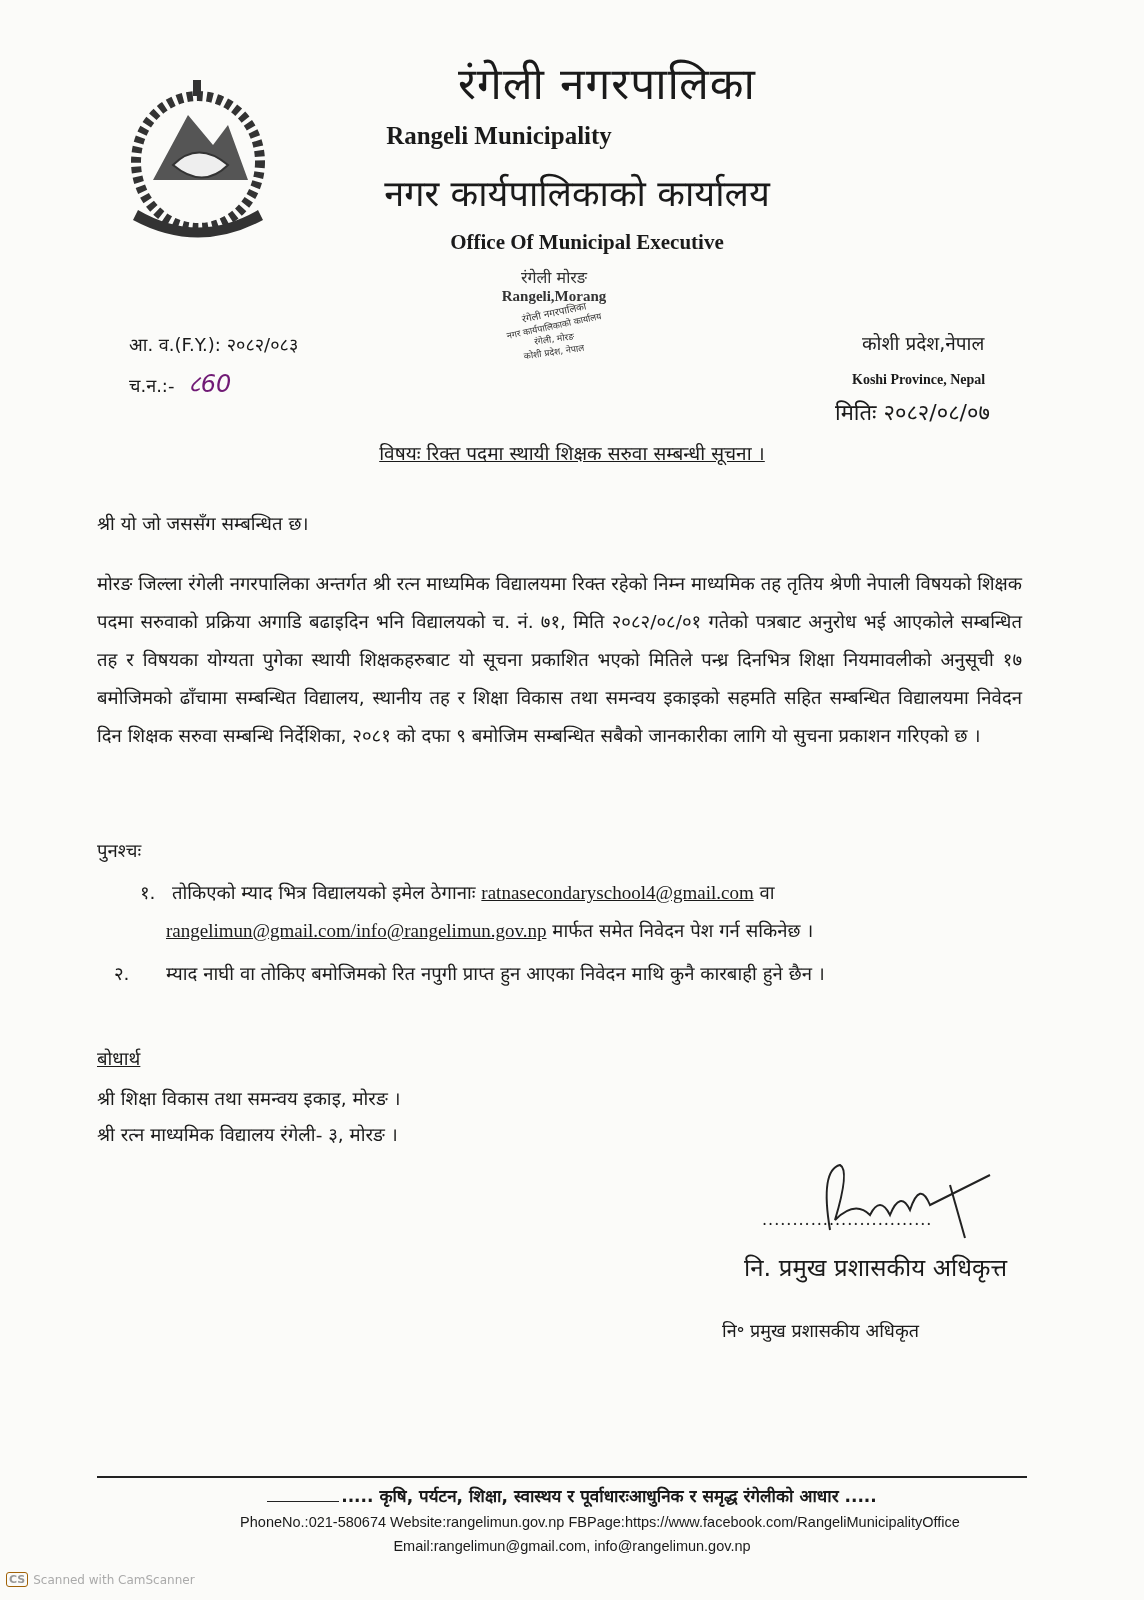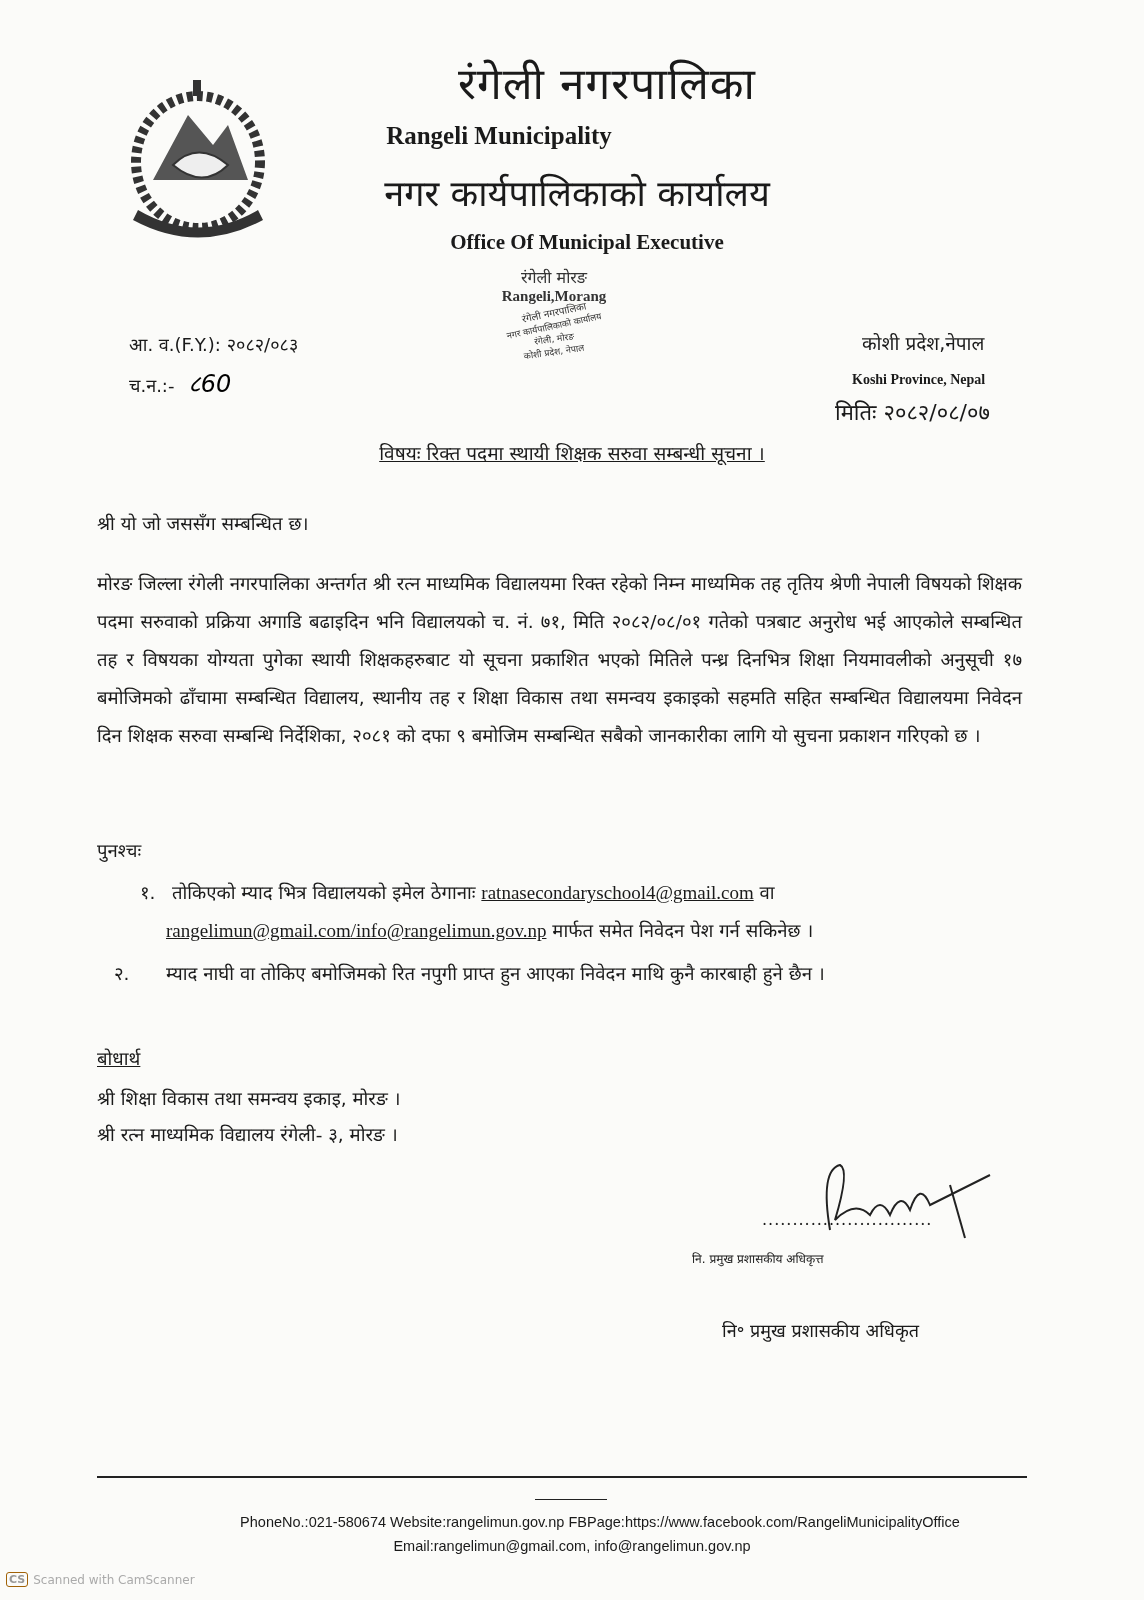--- a/index.html
+++ b/index.html
@@ -8,40 +8,40 @@
   .abs { position:absolute; }
   .emblem { left:118px; top:70px; width:160px; height:170px; }
   .h1 { left:0; width:1144px; top:52px; text-align:center; font-size:44px; font-family:"DejaVu Sans", sans-serif; letter-spacing:1px; padding-left:70px; box-sizing:border-box;}
   .h2 { left:0; width:972px; top:122px; text-align:center; font-size:25px; font-weight:bold; font-family:"Liberation Serif", serif; padding-left:26px; box-sizing:border-box;}
   .h3 { left:0; width:1144px; top:168px; text-align:center; font-size:36px; font-family:"DejaVu Sans", sans-serif; padding-left:10px; box-sizing:border-box;}
   .h4 { left:0; width:1144px; top:230px; text-align:center; font-size:21px; font-weight:bold; font-family:"Liberation Serif", serif; padding-left:30px; box-sizing:border-box;}
   .stamp { left:474px; top:266px; width:160px; height:140px; }
   .meta { font-size:18px; font-family:"DejaVu Sans", sans-serif;margin-left:32px; }
   .fy { left:97px; top:332px; }
   .cn { left:97px; top:366px; }
-  .hand { font-family:"DejaVu Sans", sans-serif; font-style:italic; font-size:24px; color:#000000; margin-left:8px;}
+  .hand { font-family:"DejaVu Sans", sans-serif; font-style:italic; font-size:24px; color:#701a75; margin-left:8px;}
   .prov { left:830px; top:330px; font-size:19px; }
   .prov-en { left:852px; top:372px; font-size:14px; font-weight:bold; font-family:"Liberation Serif", serif; }
   .date { left:803px; top:396px; font-size:22px; }
   .subject { left:0; width:1144px; top:440px; text-align:center; font-size:19px; font-family:"DejaVu Sans", sans-serif; }
   .subject span { text-decoration:underline; padding-bottom:2px; }
   .body-text { font-family:"DejaVu Sans", sans-serif; font-size:18.5px; line-height:38px; }
   .salute { left:97px; top:505px; }
   .para { left:97px; top:565px; width:925px; text-align:justify; }
   .ps { left:97px; top:832px; }
   .li { left:140px; width:885px; text-align:justify; }
   .li1 { top:874px; }
   .li2 { top:955px; }
   .num { display:inline-block; width:26px; }
   .email { font-family:"Liberation Serif", serif; font-size:19px; text-decoration:underline; }
   .cc-head { left:97px; top:1040px; text-decoration:underline; }
   .cc1 { left:97px; top:1080px; }
   .cc2 { left:97px; top:1116px; }
   .sig { left:760px; top:1160px; width:240px; height:80px; }
-  .signer1 { left:692px; top:1250px; font-size:12px; font-family:"DejaVu Sans", sans-serif; }
+  .signer1 { left:744px; top:1250px; font-size:24px; font-family:"DejaVu Sans", sans-serif; }
   .signer2 { left:722px; top:1318px; font-size:18px; font-family:"DejaVu Sans", sans-serif; }
   .rule { left:97px; top:1476px; width:930px; height:2px; background:#222; }
   .slogan { left:0; width:1144px; top:1484px; text-align:center; font-size:17px; font-weight:bold; font-family:"DejaVu Sans", sans-serif; }
   .slogan .blank { display:inline-block; width:72px; border-bottom:1.5px solid #222; margin-right:2px; height:14px; vertical-align:baseline;}
   .contact { left:0; width:1144px; top:1514px; text-align:center; font-size:14.5px; font-family:"Liberation Sans", sans-serif;margin-left:28px; }
   .contact2 { left:0; width:1144px; top:1538px; text-align:center; font-size:14.5px; font-family:"Liberation Sans", sans-serif; }
   .cs { left:6px; top:1572px; font-size:12px; color:#aaa; font-family:"DejaVu Sans", sans-serif; display:flex; align-items:center; gap:5px;}
   .cs-logo { border:1px solid #a16207; border-radius:3px; padding:0 2px; font-size:11px; font-weight:bold; color:#999;}
 </style>
 </head>
@@ -108,20 +108,20 @@
 
 <svg class="abs sig" viewBox="0 0 240 80">
   <path d="M70 70 Q60 10 80 5 Q90 10 75 60 Q95 40 110 55 Q120 35 130 55 Q140 30 150 50 Q160 20 170 45 L230 15" fill="none" stroke="#222" stroke-width="2"></path>
   <path d="M190 25 L205 78" stroke="#222" stroke-width="2"></path>
 </svg>
 <div class="abs" style="left:762px;top:1210px;font-size:16px;letter-spacing:1px;">............................</div>
 <div class="abs signer1">नि. प्रमुख प्रशासकीय अधिकृत्त</div>
 <div class="abs signer2">नि॰ प्रमुख प्रशासकीय अधिकृत</div>
 
 <div class="abs rule"></div>
-<div class="abs slogan"><span class="blank"></span></div>
+<div class="abs slogan"><span class="blank"></span><span>..... कृषि, पर्यटन, शिक्षा, स्वास्थय र पूर्वाधारःआधुनिक र समृद्ध रंगेलीको आधार .....</span></div>
 <div class="abs contact">PhoneNo.:021-580674 Website:rangelimun.gov.np   FBPage:https://www.facebook.com/RangeliMunicipalityOffice</div>
 <div class="abs contact2">Email:rangelimun@gmail.com, info@rangelimun.gov.np</div>
 
 <div class="abs cs">
   <span class="cs-logo">CS</span>
   <span>Scanned with CamScanner</span>
 </div>
 
 </body></html>

